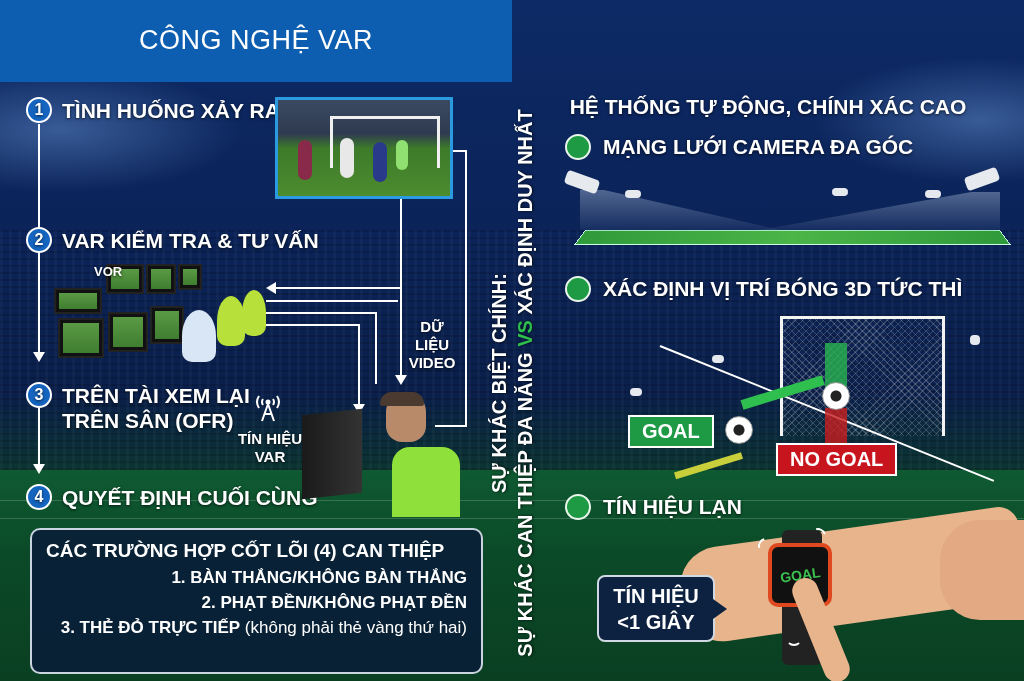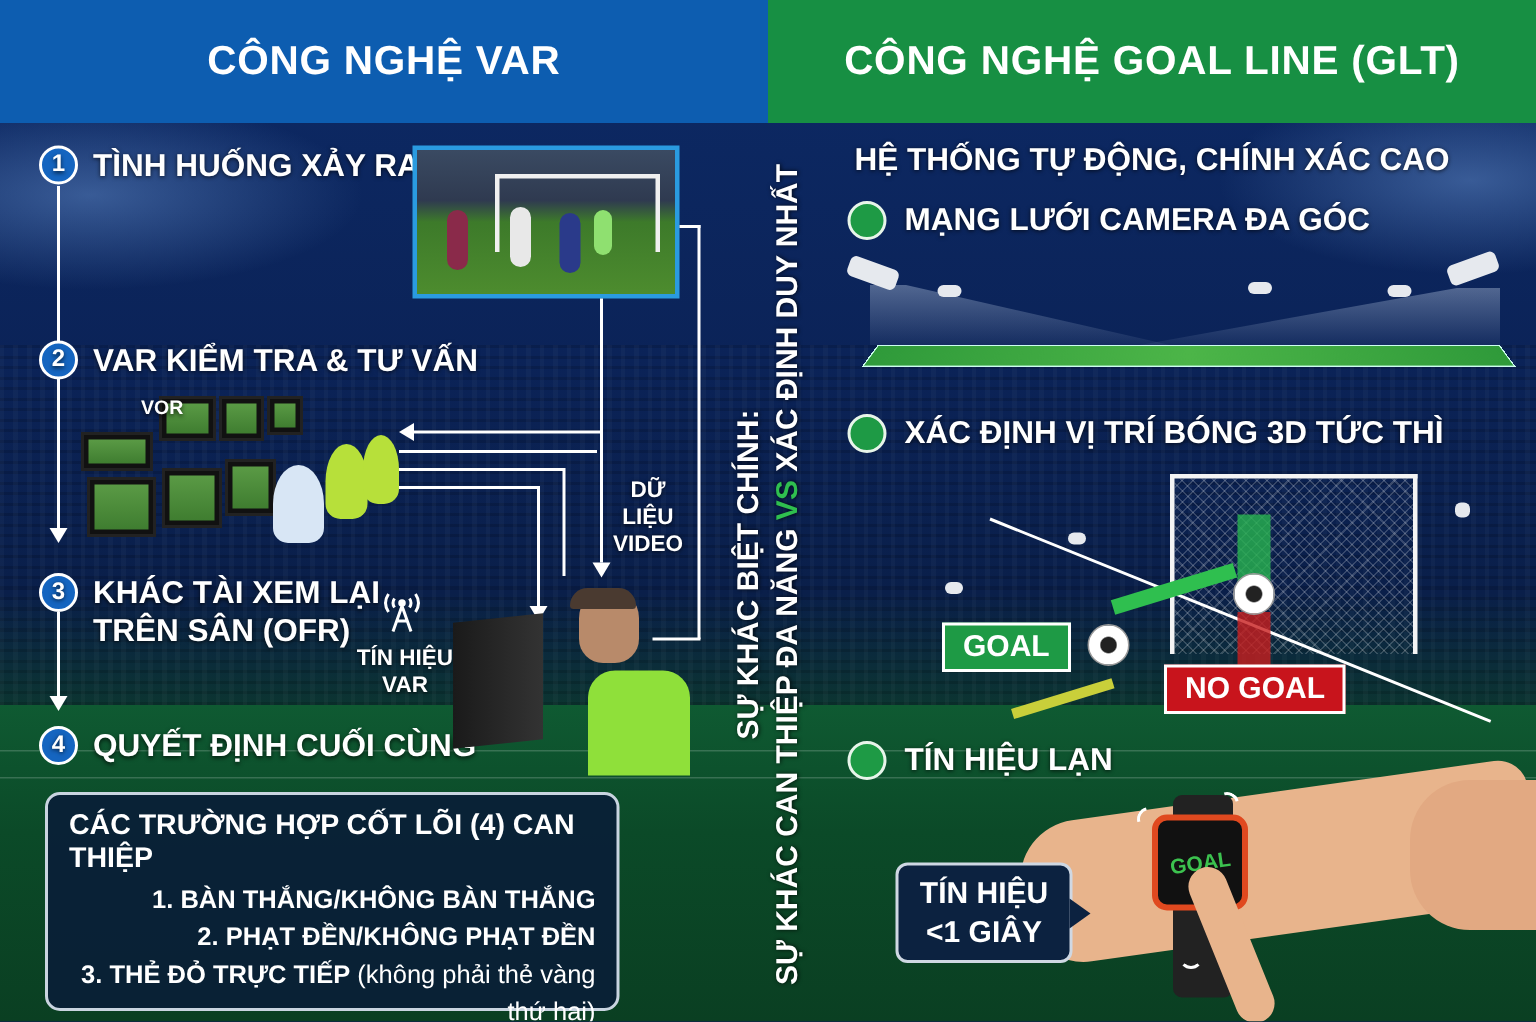--- a/index.html
+++ b/index.html
@@ -15,21 +15,21 @@
     background:repeating-linear-gradient(90deg,rgba(255,255,255,.03) 0 3px,transparent 3px 9px),
                repeating-linear-gradient(0deg,rgba(0,0,0,.15) 0 2px,transparent 2px 7px);
     opacity:.9;}
   .pitch{position:absolute;left:0;top:470px;width:1024px;height:211px;
     background:linear-gradient(180deg,#0f5a32 0%,#0b4a28 40%,#0a3f22 100%);}
   .pitch-line{position:absolute;height:1px;background:rgba(255,255,255,.18);}
 
   .hdr{position:absolute;top:0;height:82px;display:flex;flex-direction:column;align-items:center;justify-content:center;}
   .hdr-left{left:0;width:512px;background:#0d5db0;}
   .hdr-right{left:512px;width:512px;background:#178f43;}
-  .hdr h1{font-size:27px;font-weight:700;letter-spacing:.5px;line-height:1.1;}
+  .hdr h1{font-size:27px;font-weight:400;letter-spacing:.5px;line-height:1.1;}
   .hdr h2{font-size:22px;font-weight:700;line-height:1.15;}
 
   .step{position:absolute;display:flex;align-items:flex-start;gap:10px;font-weight:700;font-size:21px;line-height:1.2;text-shadow:0 1px 3px rgba(0,0,0,.7);}
   .num{width:26px;height:26px;border-radius:50%;background:#1565c0;border:2.5px solid #fff;display:flex;align-items:center;justify-content:center;font-size:16px;font-weight:700;flex:0 0 26px;margin-top:-1px;}
   .vline{position:absolute;width:2px;background:#fff;}
   .arrowhead{position:absolute;width:0;height:0;border-left:6px solid transparent;border-right:6px solid transparent;border-top:10px solid #fff;}
 
   .photo{position:absolute;border:3px solid #2a9be0;overflow:hidden;}
   .photo1{left:275px;top:97px;width:178px;height:102px;
     background:linear-gradient(180deg,#3a4a62 0%,#2f3a50 35%,#3d7a2a 50%,#4d8c2e 100%);}
@@ -39,21 +39,21 @@
   .vor{position:absolute;left:52px;top:262px;width:215px;height:105px;}
   .monitor{position:absolute;background:#111;border:2px solid #222;}
   .monitor i{position:absolute;inset:3px;background:linear-gradient(180deg,#5a9a45,#3f7d30);display:block;}
   .person{position:absolute;border-radius:50% 50% 10px 10px;}
 
   .label-sm{position:absolute;font-weight:700;font-size:15px;text-align:center;line-height:1.2;text-shadow:0 1px 3px rgba(0,0,0,.7);}
 
   .hline{position:absolute;height:2px;background:#fff;}
   .arrowleft{position:absolute;width:0;height:0;border-top:6px solid transparent;border-bottom:6px solid transparent;border-right:10px solid #fff;}
 
-  .core-box{position:absolute;left:30px;top:528px;width:383px;height:146px;border:2px solid #c9d4e0;border-radius:10px;background:rgba(10,30,55,.92);padding:10px 14px;}
+  .core-box{position:absolute;left:30px;top:528px;width:453px;height:146px;border:2px solid #c9d4e0;border-radius:10px;background:rgba(10,30,55,.92);padding:10px 14px;}
   .core-box h3{font-size:19px;font-weight:700;margin-bottom:3px;}
   .core-box li{list-style:none;font-size:17px;font-weight:700;line-height:25px;text-align:right;}
   .core-box li span.lite{font-weight:400;}
 
   .vertical{position:absolute;left:467px;top:90px;width:90px;height:585px;}
   .vertical .rot{position:absolute;left:50%;top:50%;transform:translate(-50%,-50%) rotate(-90deg);white-space:nowrap;text-align:center;font-weight:700;font-size:20px;line-height:1.3;text-shadow:0 1px 3px rgba(0,0,0,.8);}
   .vs{color:#2fbf4f;}
 
   .glt-sub{position:absolute;left:512px;width:512px;top:95px;text-align:center;font-weight:700;font-size:21px;text-shadow:0 1px 3px rgba(0,0,0,.7);}
   .bullet{position:absolute;display:flex;align-items:flex-start;gap:12px;font-weight:700;font-size:21px;line-height:1.25;text-shadow:0 1px 3px rgba(0,0,0,.7);}
@@ -91,41 +91,38 @@
 
 <div class="stage">
   <div class="stands"></div>
   <div class="pitch"></div>
   <div class="pitch-line" style="left:0;top:500px;width:1024px;"></div>
   <div class="pitch-line" style="left:0;top:518px;width:1024px;"></div>
 
   <div class="hdr hdr-left">
     <h1>CÔNG NGHỆ VAR</h1>
   </div>
-  <div class="hdr hdr-right">
-    <h1>CÔNG NGHỆ GOAL LINE (GLT)</h1>
-  </div>
 
   <div class="vline" style="left:38px;top:124px;height:228px;"></div>
   <div class="arrowhead" style="left:33px;top:352px;"></div>
   <div class="vline" style="left:38px;top:408px;height:58px;"></div>
   <div class="arrowhead" style="left:33px;top:464px;"></div>
 
   <div class="step" style="left:26px;top:98px;">
     <span class="num">1</span>
     <span>TÌNH HUỐNG XẢY RA</span>
   </div>
   <div class="step" style="left:26px;top:228px;">
     <span class="num">2</span>
     <span>VAR KIỂM TRA &amp; TƯ VẤN</span>
   </div>
   <div class="step" style="left:26px;top:383px;">
     <span class="num">3</span>
     <span>
-      <span style="display:block">KHÁC TÀI XEM LẠI</span>
+      <span style="display:block">TRÊN TÀI XEM LẠI</span>
       <span style="display:block">TRÊN SÂN (OFR)</span>
     </span>
   </div>
   <div class="step" style="left:26px;top:485px;">
     <span class="num">4</span>
     <span>QUYẾT ĐỊNH CUỐI CÙNG</span>
   </div>
 
   <div class="photo photo1">
     <div class="goalframe"></div>

